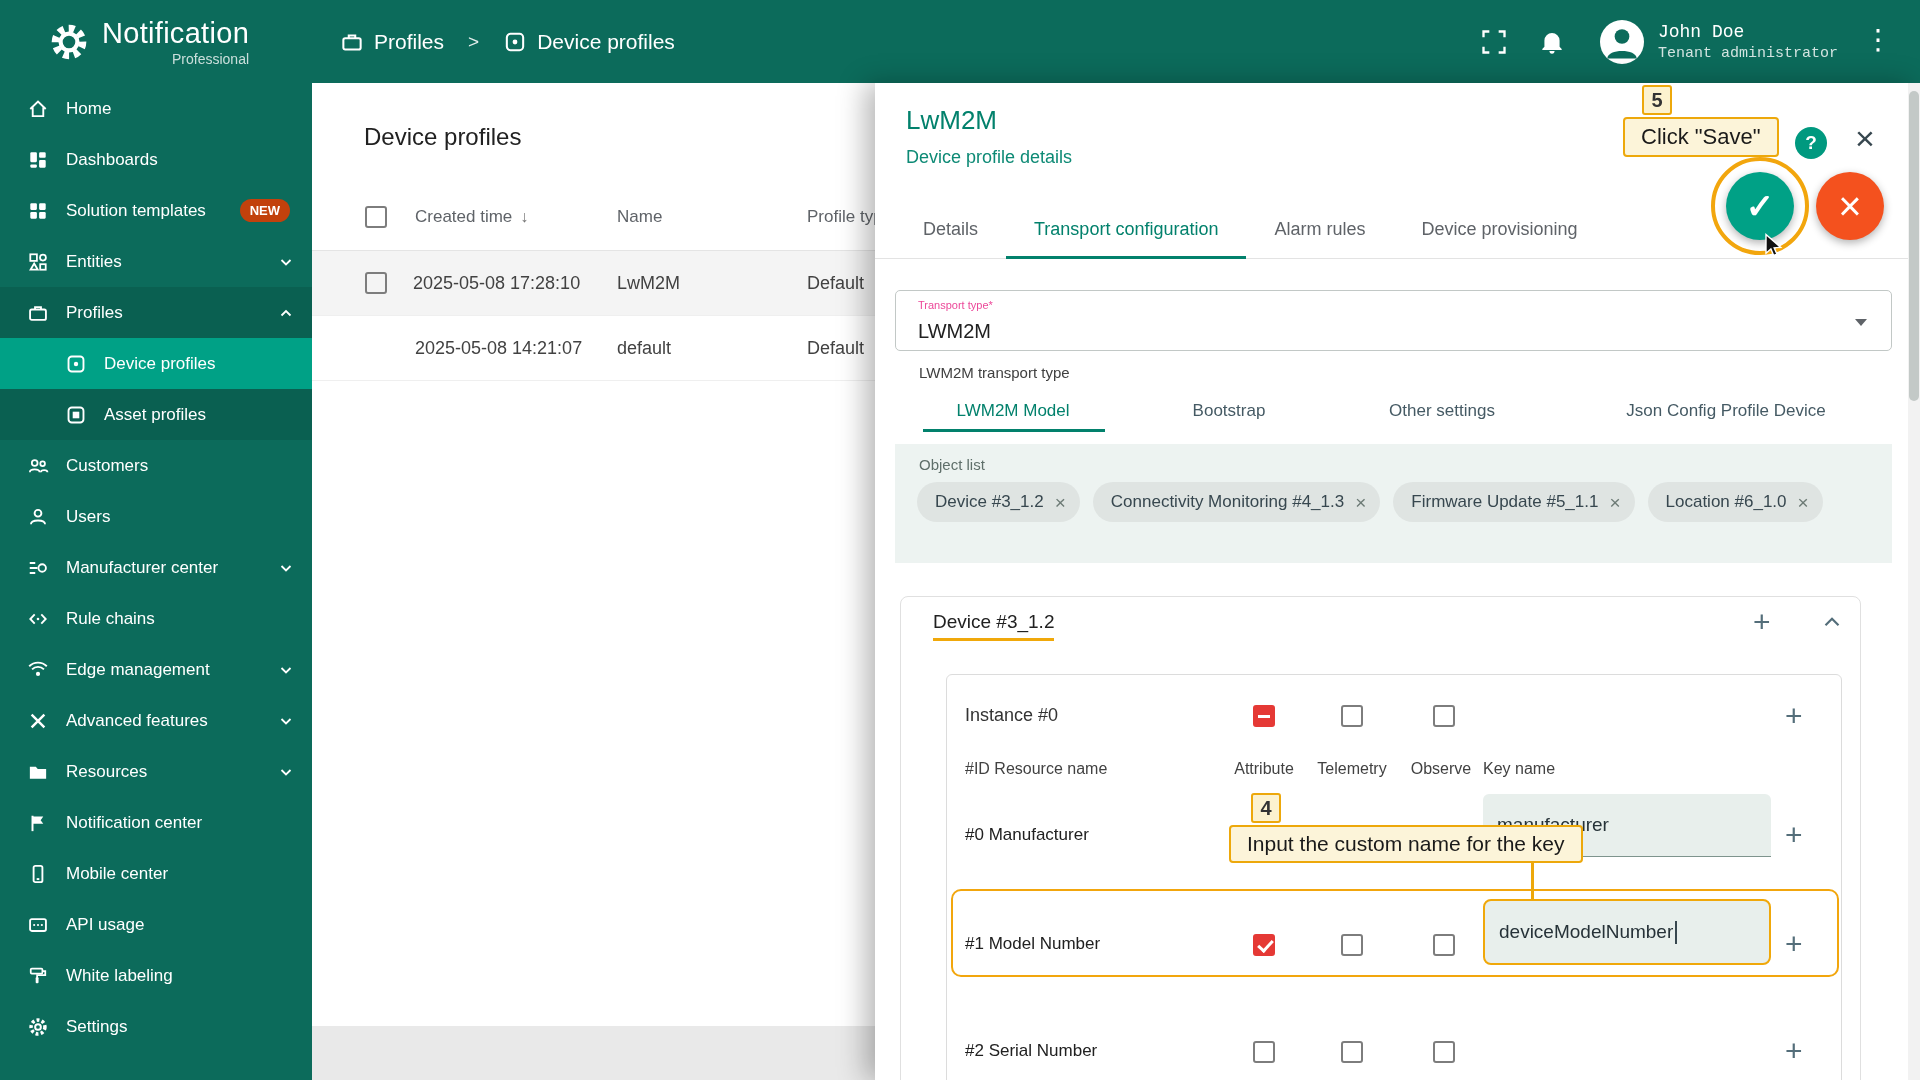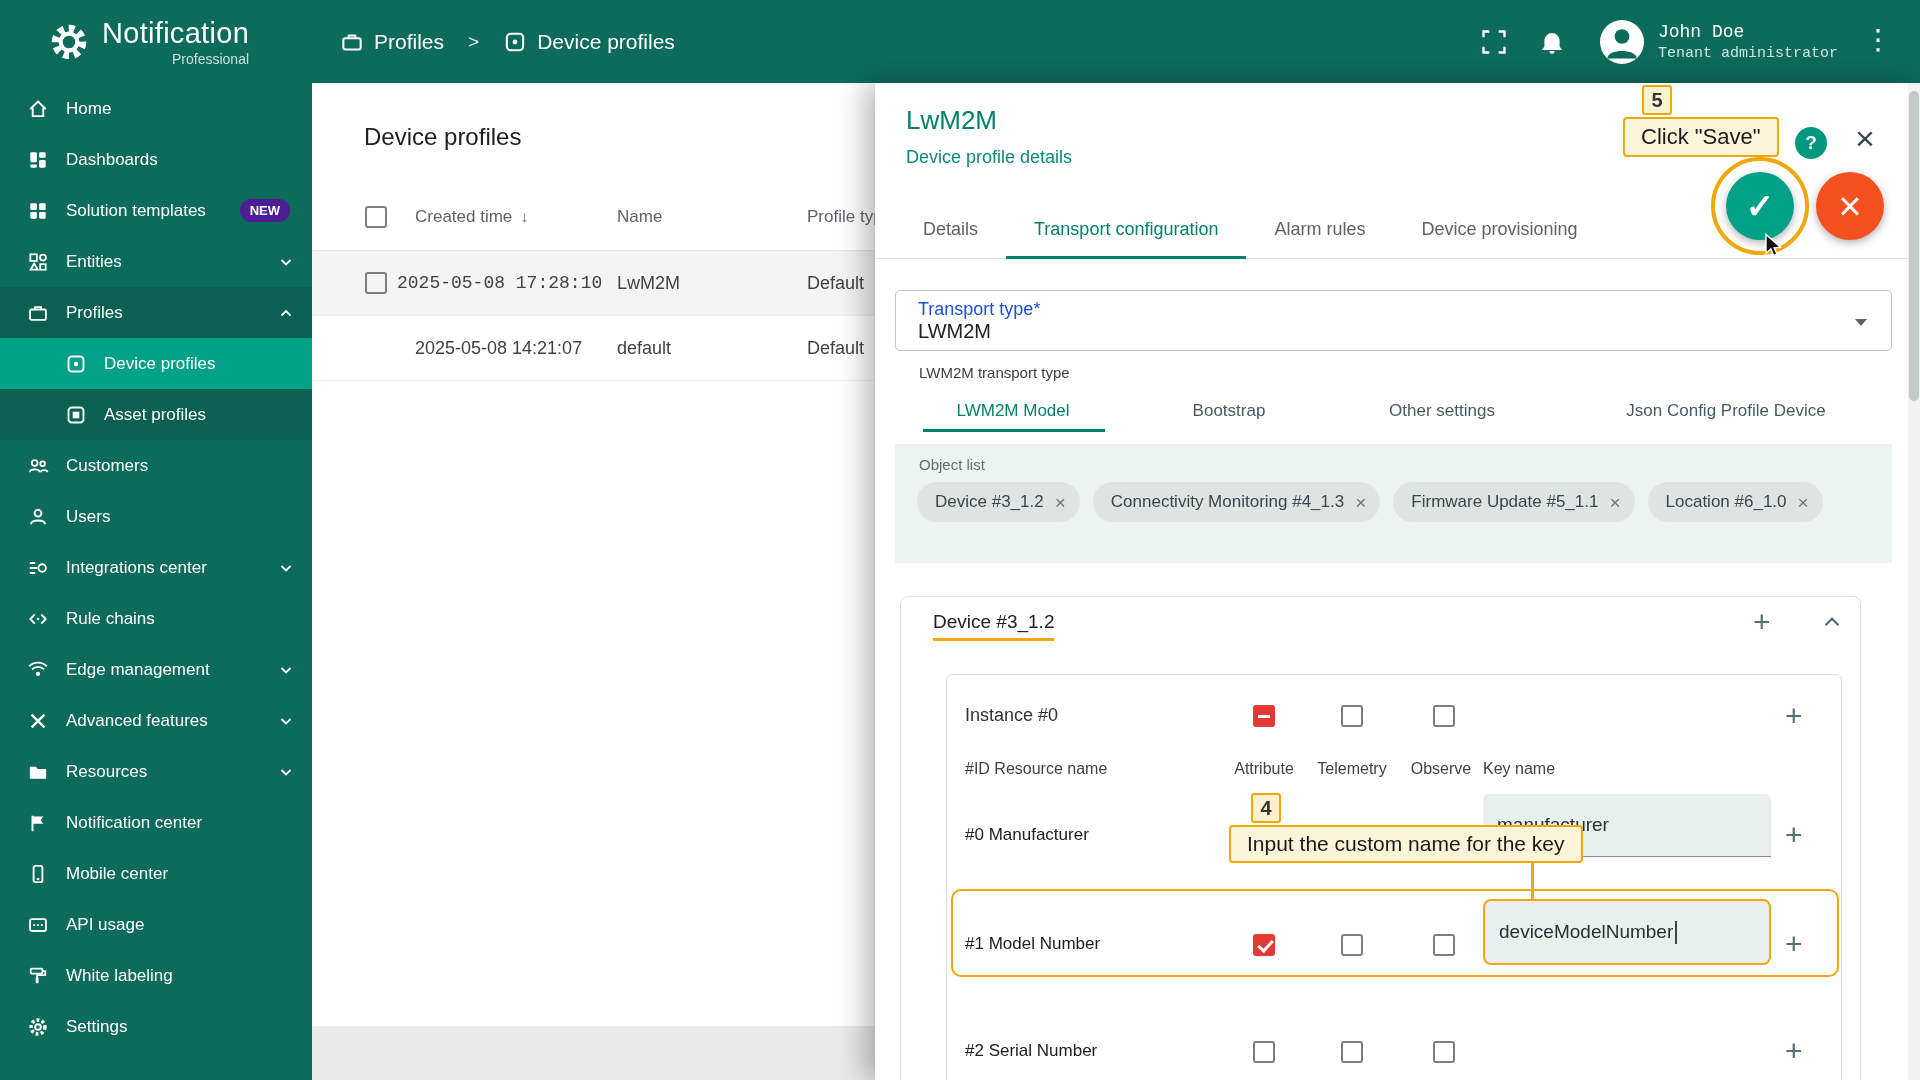--- a/index.html
+++ b/index.html
@@ -24,21 +24,21 @@
   .kebab { font-size:28px; color:#fff; margin-left:26px; line-height:1; }
 
   
   .sidebar { position:absolute; top:83px; left:0; width:312px; bottom:0; background:#0c6b5b; z-index:20; overflow:hidden; }
   .nav-item { height:51px; display:flex; align-items:center; padding-left:26px; color:#fff; font-size:17px; cursor:pointer; }
   .nav-item.child { padding-left:64px; }
   .nav-item.active { background:#00a186; }
   .nav-group { background:rgba(0,0,0,.10); }
   .nav-ic { display:flex; width:24px; justify-content:center; }
   .nav-lb { margin-left:16px; white-space:nowrap; }
-  .nav-badge { margin-left:auto; margin-right:22px; background:#4c1d95; color:#fff; font-size:13px; font-weight:700; padding:4px 10px; border-radius:12px; }
+  .nav-badge { margin-left:auto; margin-right:22px; background:#c2410c; color:#fff; font-size:13px; font-weight:700; padding:4px 10px; border-radius:12px; }
   .nav-ch { margin-left:auto; margin-right:16px; display:flex; }
 
   
   .main { position:absolute; top:83px; left:312px; right:0; bottom:0; background:#e9e9e9; }
   .content-card { position:absolute; left:0; top:0; width:1000px; height:943px; background:#fff; }
   .page-title { position:absolute; left:52px; top:40px; font-size:24px; font-weight:500; color:#212121; }
   .thead { position:absolute; left:0; top:100px; width:100%; height:68px; border-bottom:1px solid #e4e4e4; }
   .th { position:absolute; font-size:17px; font-weight:500; color:#5f6368; top:24px; display:flex; align-items:center; }
   .tr { position:absolute; left:0; width:100%; height:65px; border-bottom:1px solid #efefef; }
   .tr.selected { background:#f4f4f4; }
@@ -70,21 +70,21 @@
 
   .ann-num { position:absolute; width:30px; height:30px; background:#fcf2cf; border:2px solid #eda80b; border-radius:3px; color:#333; font-size:20px; font-weight:700; display:flex; align-items:center; justify-content:center; z-index:60; }
   .ann-label { position:absolute; background:#fcf4d9; border:2px solid #eda80b; border-radius:4px; color:#1a1a1a; font-size:22px; display:flex; align-items:center; z-index:60; padding:5px 16px; white-space:nowrap; }
   .ann5-num { left:767px; top:2px; }
   .ann5-label { left:748px; top:34px; }
   .ann4-num { left:376px; top:710px; }
   .ann4-label { left:354px; top:742px; font-size:21px; }
   .ann4-line { position:absolute; left:656px; top:780px; width:3px; height:36px; background:#eda80b; z-index:59; }
 
   .t-field { position:absolute; left:20px; top:207px; width:997px; height:61px; border:1px solid #c2c8c6; border-radius:5px; cursor:pointer; }
-  .t-label { position:absolute; left:22px; top:8px; font-size:18px; color:#1d4ed8; }
+  .t-label { position:absolute; left:22px; top:8px; font-size:11px; color:#ec4899; }
   .t-value { position:absolute; left:22px; top:29px; font-size:20px; color:#212121; }
   .sel-caret { position:absolute; right:24px; top:28px; width:0; height:0; border-left:6px solid transparent; border-right:6px solid transparent; border-top:7px solid #5f6368; }
   .t-hint { position:absolute; left:44px; top:281px; font-size:15px; color:#404040; }
 
   .subtab { position:absolute; top:318px; transform:translateX(-50%); font-size:17px; font-weight:500; color:#455a64; cursor:pointer; white-space:nowrap; }
   .subtab.active { color:#02816c; }
   .subtab-underline { position:absolute; left:48px; top:346px; width:182px; height:3px; background:#02816c; }
 
   .objlist { position:absolute; left:20px; top:361px; width:997px; height:119px; background:#edf3f1; }
   .ol-label { position:absolute; left:24px; top:12px; font-size:15px; color:#5f6f6a; }
@@ -275,21 +275,21 @@
       </span>
     <span class="nav-lb">Users</span>
   </div>
   <div class="nav-item">
     <span class="nav-ic">
         <svg width="22" height="22" viewBox="0 0 20 20" fill="none" stroke="#fff" stroke-width="1.7">
           <circle cx="13.8" cy="10" r="3.4"></circle>
           <path d="M2.5 5.5 h5 M2.5 10 h7 M2.5 14.5 h5"></path>
         </svg>
       </span>
-    <span class="nav-lb">Integrations center</span>
+    <span class="nav-lb">Manufacturer center</span>
     <span class="nav-ch">
         <svg width="20" height="20" viewBox="0 0 20 20" fill="none" stroke="#fff" stroke-width="1.8">
           <path d="M5.5 8 l4.5 4.5 4.5-4.5"></path>
         </svg>
       </span>
   </div>
   <div class="nav-item">
     <span class="nav-ic">
         <svg width="22" height="22" viewBox="0 0 20 20" fill="none" stroke="#fff" stroke-width="1.7">
           <path d="M7 5.8 L3 10 l4 4.2 M13 5.8 L17 10 l-4 4.2"></path>
@@ -395,21 +395,21 @@
       <span class="cb" style="position:absolute;left:53px;top:23px;"></span>
       <span class="th" style="left:103px;">
         <span>Created time</span>
         <span class="sort-arrow">↓</span>
       </span>
       <span class="th" style="left:305px;">Name</span>
       <span class="th" style="left:495px;">Profile type</span>
     </div>
     <div class="tr selected" style="top:168px;">
       <span class="cb" style="position:absolute;left:53px;top:21px;"></span>
-      <span class="td" style="left:85px;font-family:Liberation Mono, monospace;">2025-05-08 17:28:10</span>
+      <span class="td" style="left:101px;">2025-05-08 17:28:10</span>
       <span class="td" style="left:305px;">LwM2M</span>
       <span class="td" style="left:495px;">Default</span>
     </div>
     <div class="tr" style="top:233px;">
       <span class="td" style="left:103px;">2025-05-08 14:21:07</span>
       <span class="td" style="left:305px;">default</span>
       <span class="td" style="left:495px;">Default</span>
     </div>
   </div>
 </div>

